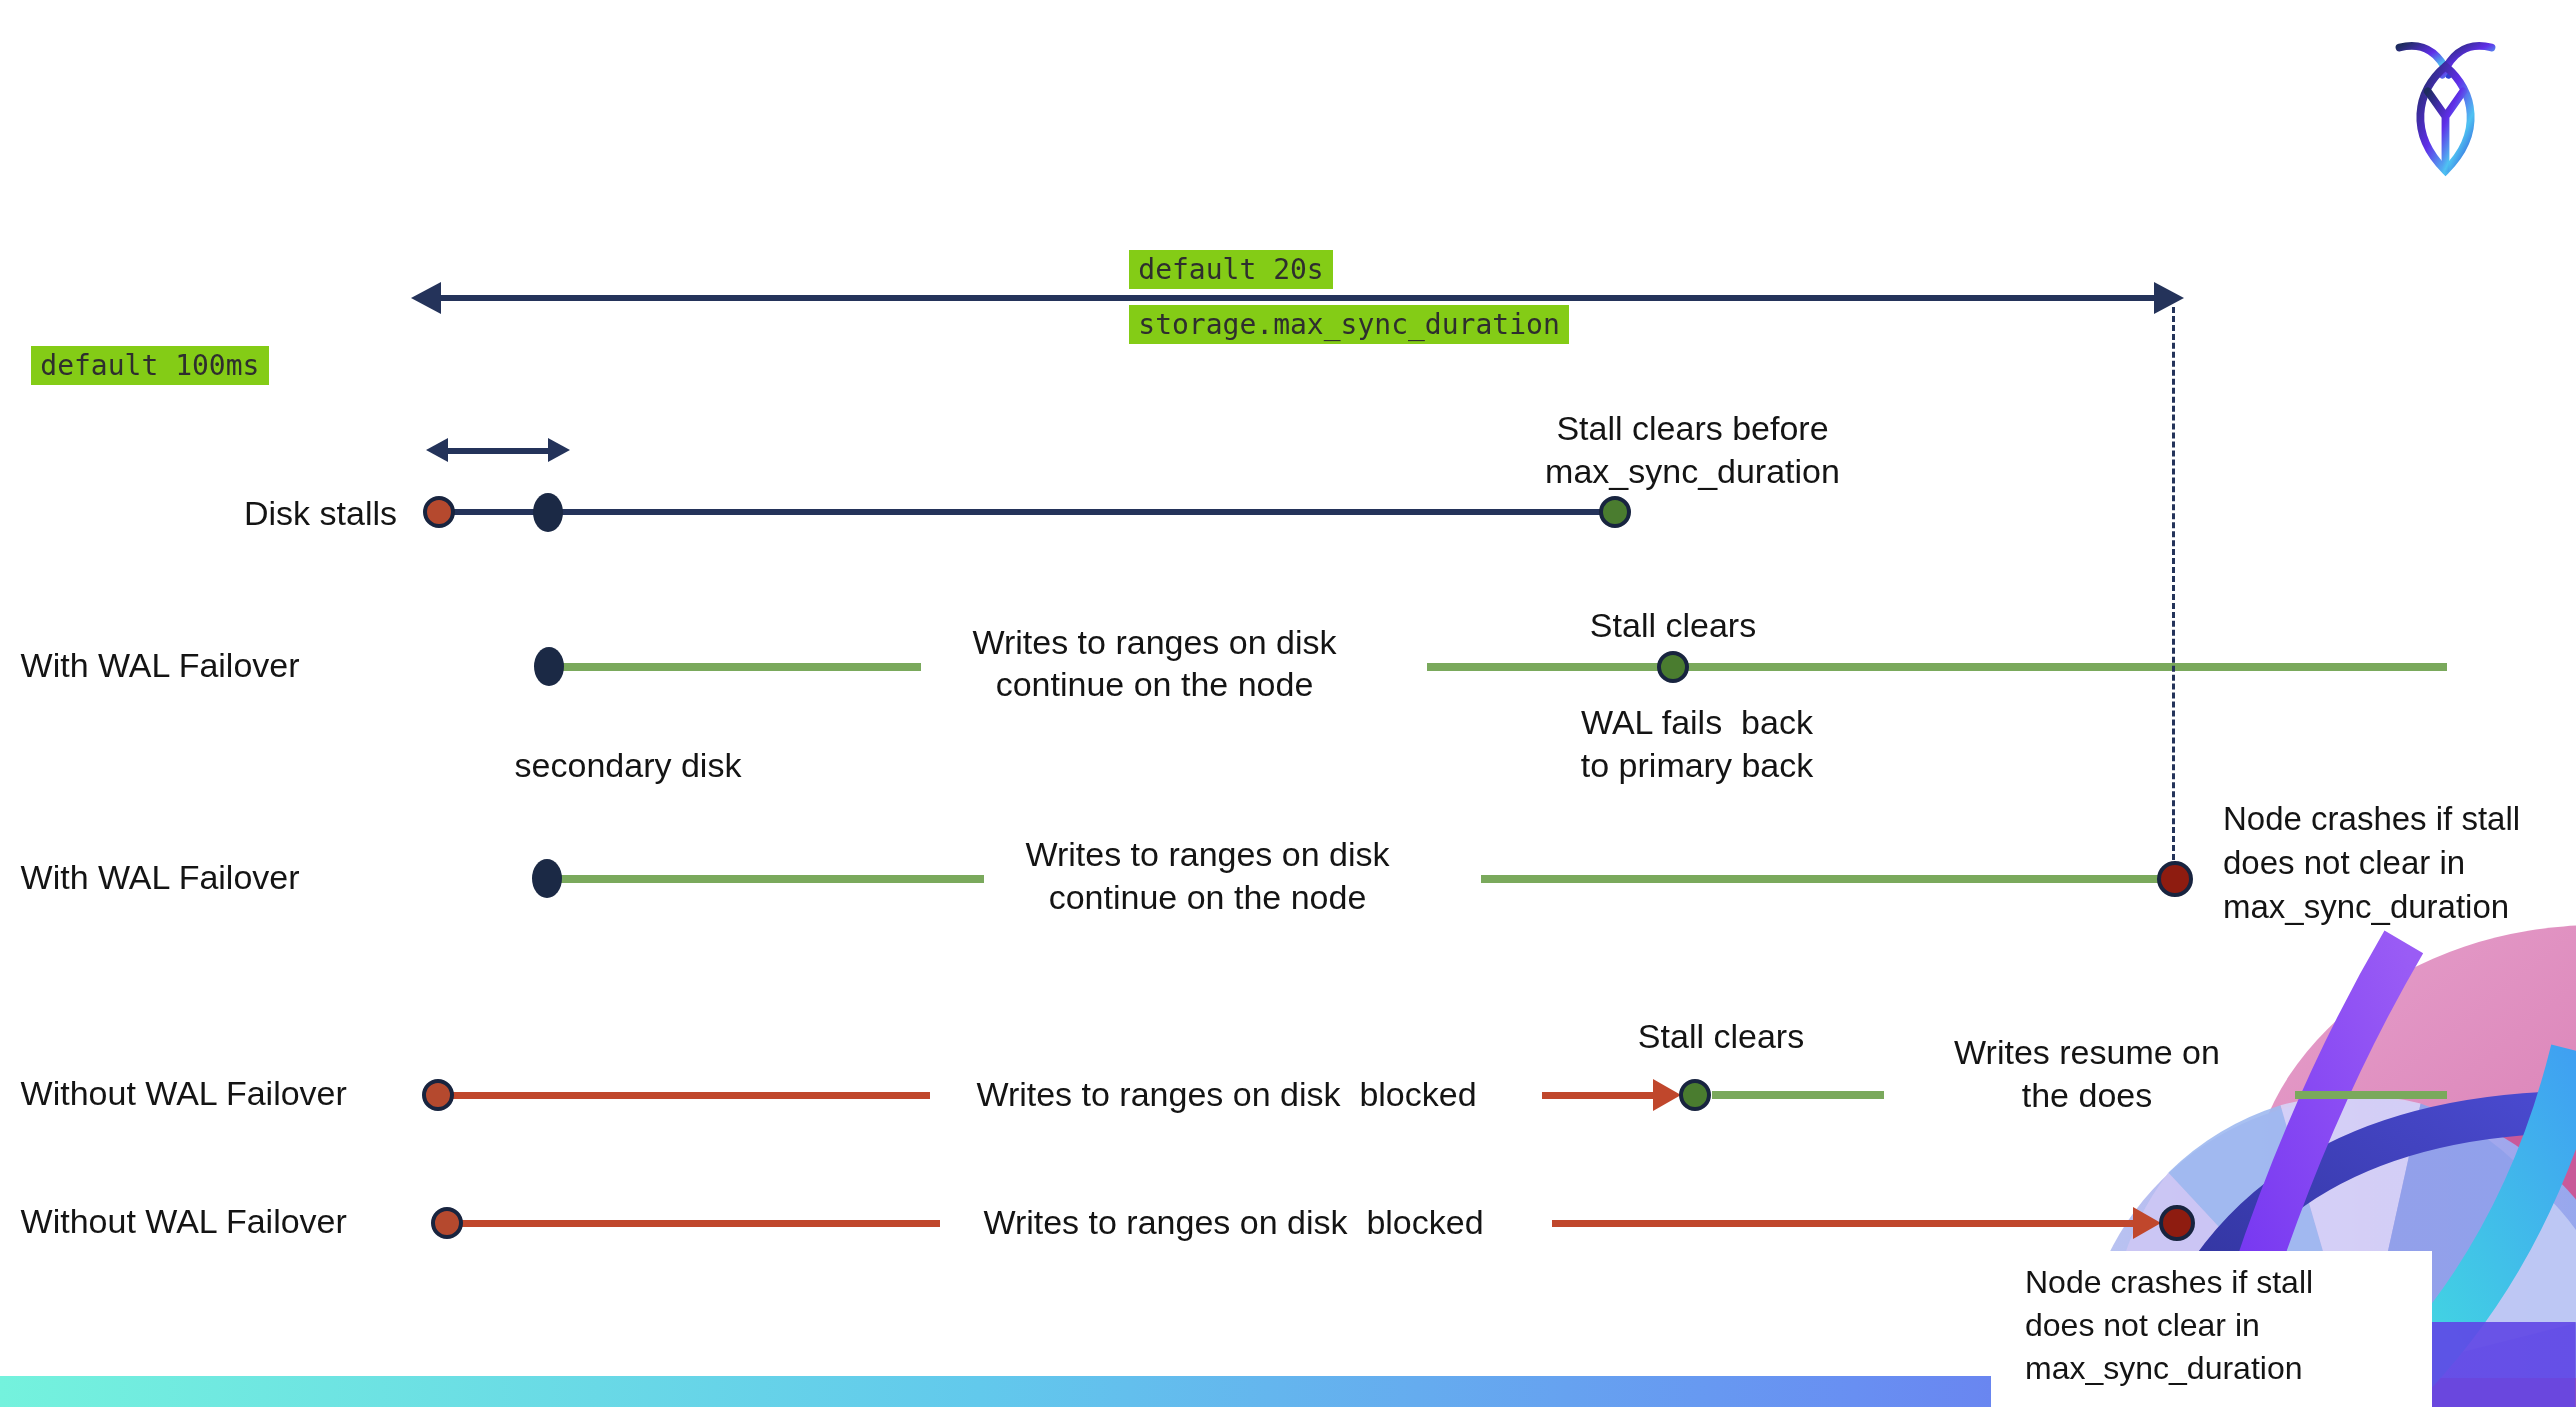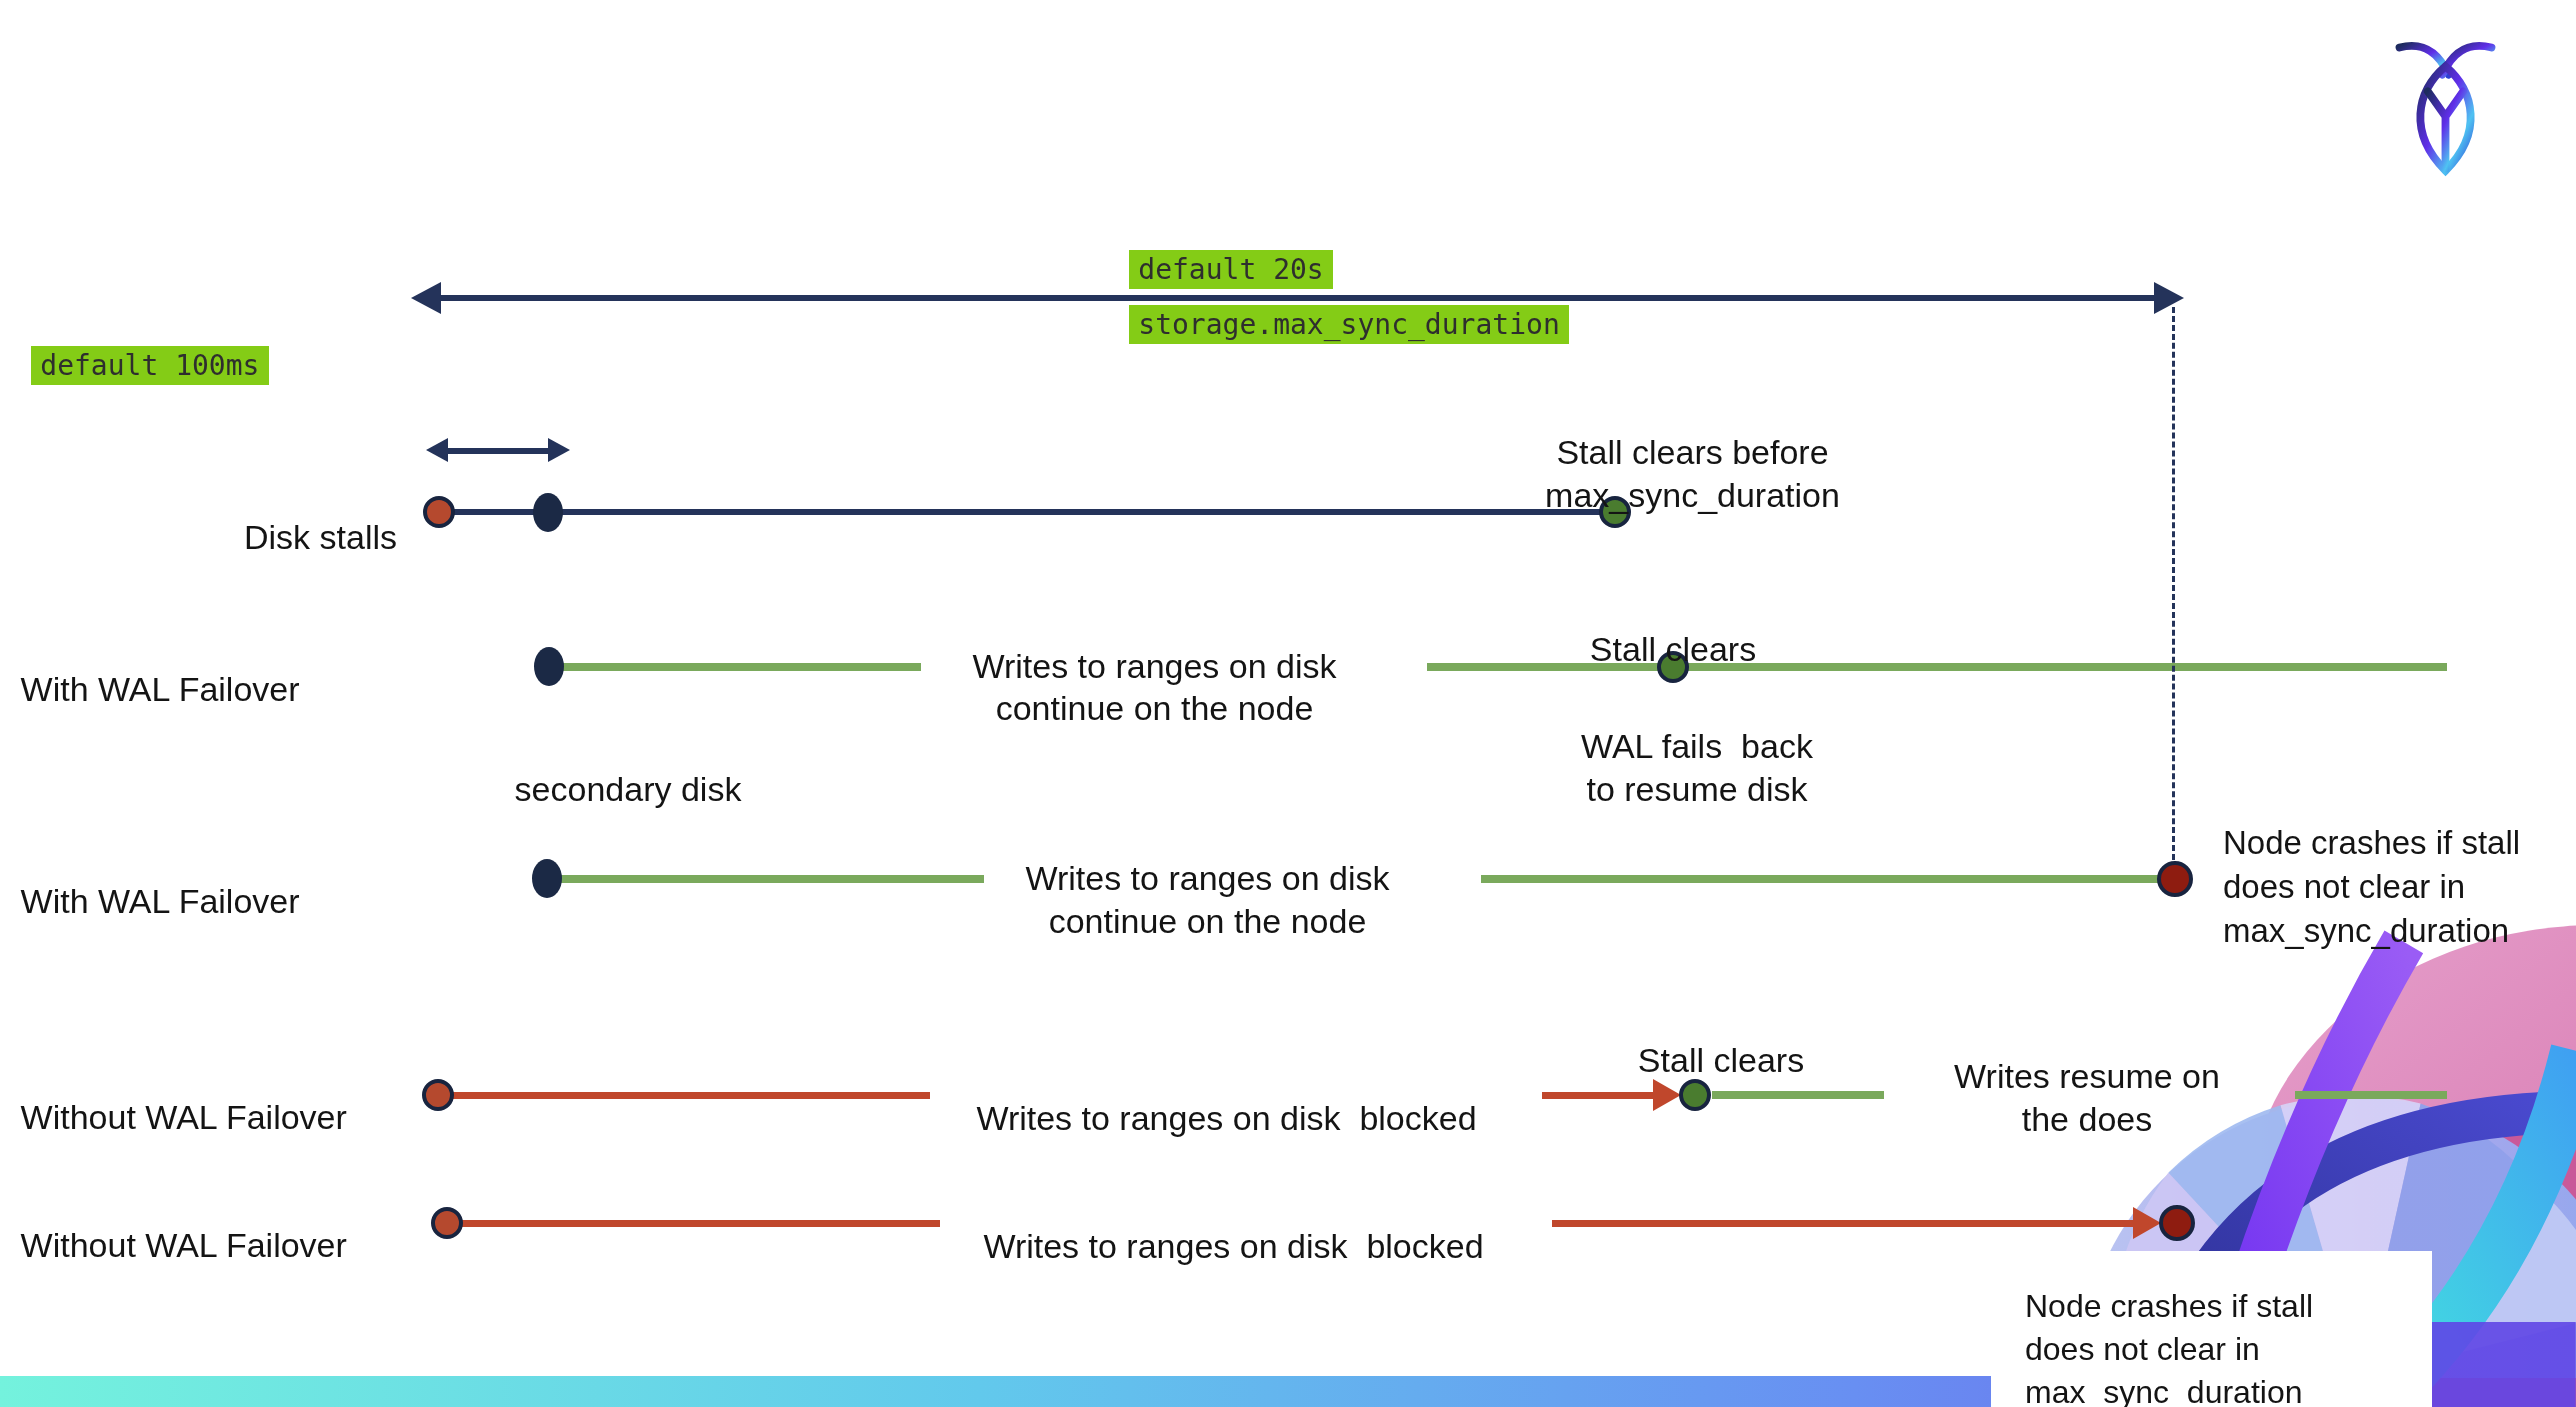--- a/index.html
+++ b/index.html
@@ -2,21 +2,21 @@
 <html style="font-size:15px"><head>
 <meta charset="utf-8">
 <style>
   html,body{margin:0;padding:0;background:#ffffff;}
   #canvas{position:relative;width:2576px;height:1408px;background:#ffffff;overflow:hidden;
           font-family:"Liberation Sans",sans-serif;color:#111111;}
   .abs{position:absolute;}
   .title{font-size:93px;font-weight:800;letter-spacing:-0.9px;color:#0a0a0a;z-index:6;}
   .mono{font-family:"DejaVu Sans Mono","Liberation Mono",monospace;font-size:28px;color:#2e2e2e;
         background:#84cc16;padding:2.8px 9.3px;white-space:pre;z-index:12;}
-  .lbl{font-size:34px;color:#141414;z-index:12;white-space:pre;margin-top:24px;}
+  .lbl{font-size:34px;color:#141414;z-index:12;white-space:pre;}
   .center{text-align:center;}
   .right{text-align:right;}
   .hline{height:7.5px;z-index:10;}
   .navyline{background:#24335a;z-index:10;}
   .greenline{background:#7aa95c;z-index:10;}
   .redline{background:#c0472c;z-index:10;}
   .dot{box-sizing:border-box;border-radius:50%;z-index:11;}
   .dot.red{width:32px;height:32px;background:#b5492e;border:4.7px solid #18243f;}
   .dot.green{width:32px;height:32px;background:#4a7c2f;border:4.7px solid #18243f;}
   .dot.navy{width:30px;height:39px;background:#1b2945;border:none;}
@@ -123,21 +123,21 @@
   <div class="abs lbl" style="left:20.6px;top:646px;">With WAL Failover</div>
   <div class="abs dot navy" style="left:534px;top:647px;"></div>
   <div class="abs hline greenline" style="left:563px;top:663px;width:358px;"></div>
   <div class="abs lbl center" style="left:944px;top:623px;width:421px;">Writes to ranges on disk</div>
   <div class="abs lbl center" style="left:944px;top:665px;width:421px;">continue on the node</div>
   <div class="abs hline greenline" style="left:1427px;top:663px;width:1020px;"></div>
   <div class="abs dot green" style="left:1657px;top:651px;"></div>
   <div class="abs lbl center" style="left:1533px;top:606px;width:280px;">Stall clears</div>
   <div class="abs lbl center" style="left:441px;top:746px;width:374px;">secondary disk</div>
   <div class="abs lbl center" style="left:1510px;top:703px;width:374px;">WAL fails  back</div>
-  <div class="abs lbl center" style="left:1510px;top:746px;width:374px;">to resume disk</div>
+  <div class="abs lbl center" style="left:1510px;top:746px;width:374px;">to primary back</div>
 
   <div class="abs lbl" style="left:20.6px;top:858px;">With WAL Failover</div>
   <div class="abs dot navy" style="left:532px;top:859px;"></div>
   <div class="abs hline greenline" style="left:561px;top:875px;width:423px;"></div>
   <div class="abs lbl center" style="left:997px;top:835px;width:421px;">Writes to ranges on disk</div>
   <div class="abs lbl center" style="left:997px;top:878px;width:421px;">continue on the node</div>
   <div class="abs hline greenline" style="left:1481px;top:875px;width:683px;"></div>
   <div class="abs dot crash" style="left:2157px;top:861px;"></div>
   <div class="abs lbl" style="left:2223px;top:800px;font-size:33px;">Node crashes if stall</div>
   <div class="abs lbl" style="left:2223px;top:844px;font-size:33px;">does not clear in</div>

